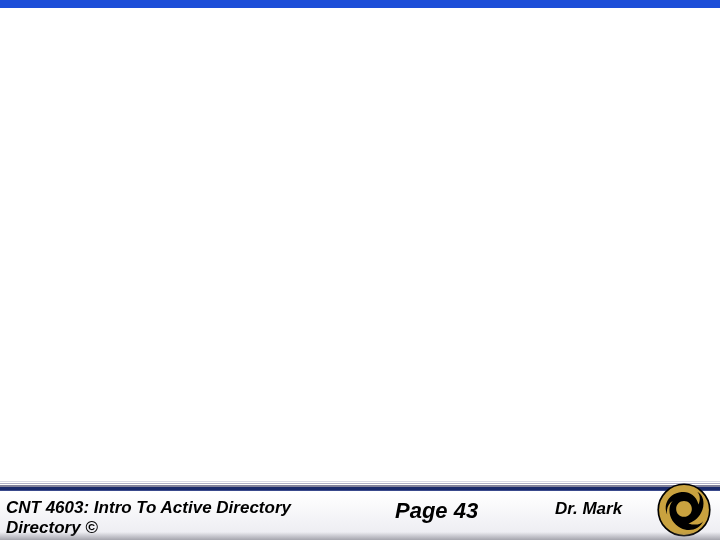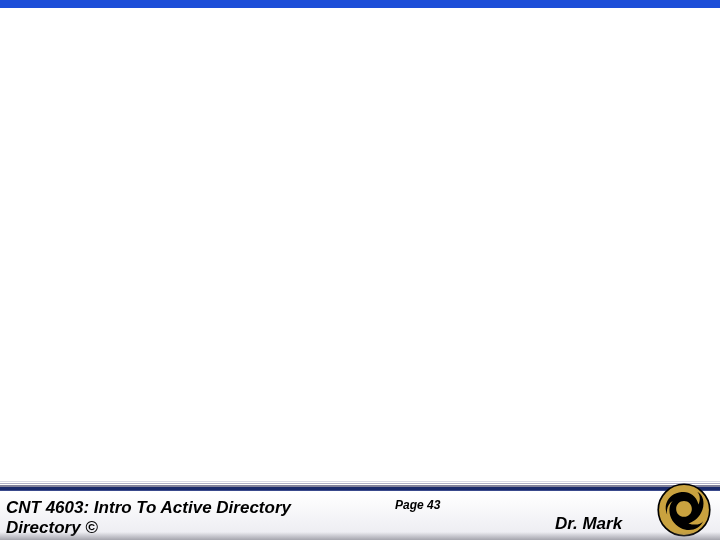--- a/index.html
+++ b/index.html
@@ -54,29 +54,29 @@
     font-size: 17px;
     font-weight: bold;
     font-style: italic;
     color: #000;
     line-height: 1.15;
   }
   .page-num {
     position: absolute;
     left: 395px;
     top: 4px;
-    font-size: 12px;
+    font-size: 22px;
     font-weight: bold;
     font-style: italic;
     color: #000;
   }
   .author {
     position: absolute;
     left: 555px;
-    top: 20px;
+    top: 5px;
     font-size: 17px;
     font-weight: bold;
     font-style: italic;
     color: #000;
   }
   .logo {
     position: absolute;
     right: 8px;
     bottom: 2px;
     width: 56px;

